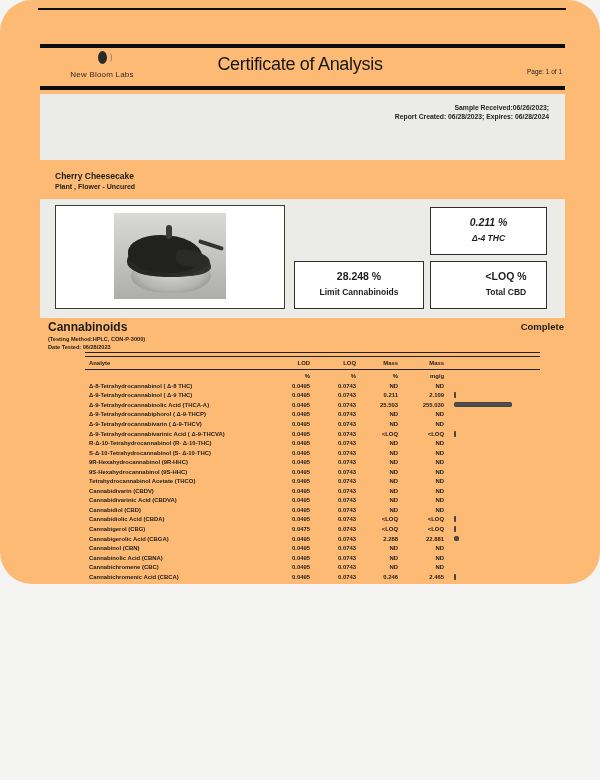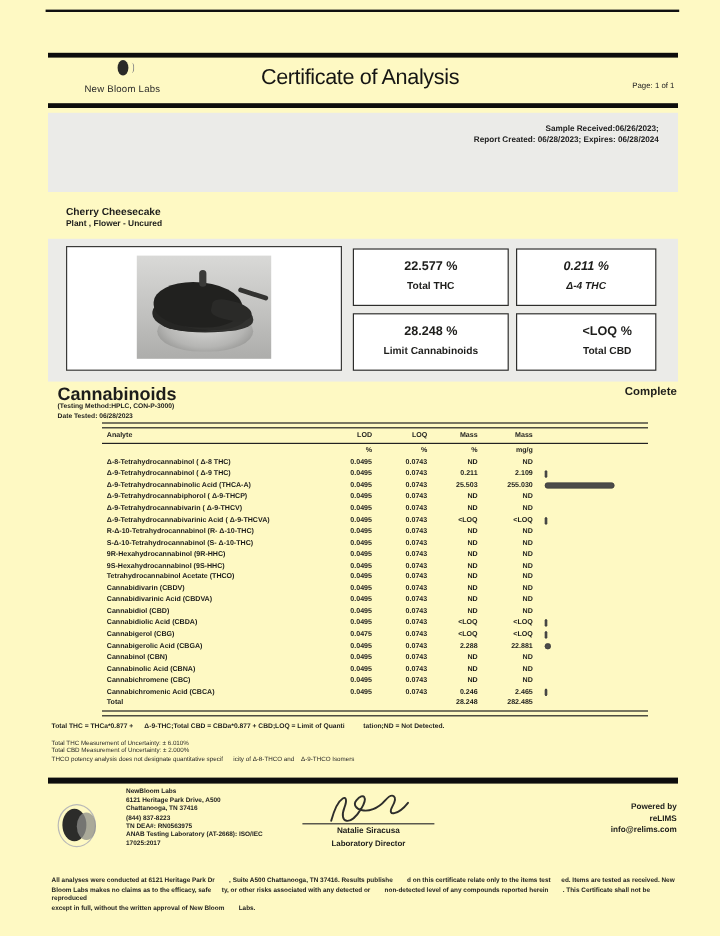--- a/index.html
+++ b/index.html
@@ -3,21 +3,21 @@
 <meta charset="utf-8">
 <style>
   html,body{margin:0;padding:0;}
   body{
     width:600px;height:780px;
     background:#f4f4f2;
     font-family:"Liberation Sans", sans-serif;
     color:#1d1d1b;
     -webkit-font-smoothing:antialiased;
   }
-  .page{position:relative;width:600px;height:780px;background:#fef9c3;overflow:hidden;}
+  .page{position:relative;width:600px;height:584px;background:#fdba74;overflow:hidden;border-radius:32px;}
 
   .topline{position:absolute;left:38px;top:8px;width:528px;height:2px;background:#111;}
   .hbar{position:absolute;left:40px;width:525px;height:4px;background:#0d0d0d;}
   .hbar1{top:44px;}
   .hbar2{top:86px;}
   .hbar3{top:648px;height:5px;}
 
   
   .logo-wrap{position:absolute;left:52px;top:50px;width:100px;text-align:center;}
   .logo-oval{display:inline-block;width:9px;height:13px;background:#2a2a28;border-radius:50%;position:relative;}
@@ -49,21 +49,21 @@
 
   .rbox{position:absolute;background:#fff;border:1.5px solid #2e2e2c;box-sizing:border-box;text-align:center;}
   .rbox .val{font-size:10.5px;font-weight:700;margin-top:8px;}
   .rbox .lab{font-size:8.5px;font-weight:600;margin-top:5px;}
   .rb1{left:294px;top:207px;width:130px;height:48px;}
   .rb2{left:430px;top:207px;width:117px;height:48px;font-style:italic;}
   .rb3{left:294px;top:261px;width:130px;height:48px;}
   .rb4{left:430px;top:261px;width:117px;height:48px;padding-left:35px;}
 
   
-  .sec-title{position:absolute;left:48px;top:320px;font-size:15px;font-weight:700;}
+  .sec-title{position:absolute;left:48px;top:320px;font-size:12px;font-weight:700;}
   .sec-status{position:absolute;right:36px;top:321px;font-size:9.5px;font-weight:700;text-align:right;}
   .sec-method{position:absolute;left:48px;top:336px;font-size:5.6px;font-weight:600;}
   .sec-date{position:absolute;left:48px;top:344px;font-size:5.6px;font-weight:600;}
 
   
   .tbl{position:absolute;left:85px;top:352px;width:455px;}
   .rule{height:1px;background:#222;}
   .rule-dbl{height:3px;border-top:1.2px solid #222;border-bottom:1.2px solid #222;}
   .trow,.thead-row{display:flex;align-items:center;font-size:5.9px;}
   .thead-row{font-weight:700;height:12px;}
@@ -131,24 +131,20 @@
     <div class="photo">
       <div class="tin"></div>
       <div class="tin-rim"></div>
       <div class="bud"></div>
       <div class="bud2"></div>
       <div class="stem"></div>
       <div class="leafspike"></div>
     </div>
   </div>
 
-  <div class="rbox rb1">
-    <div class="val">22.577 %</div>
-    <div class="lab">Total THC</div>
-  </div>
   <div class="rbox rb2">
     <div class="val">0.211 %</div>
     <div class="lab">Δ-4 THC</div>
   </div>
   <div class="rbox rb3">
     <div class="val">28.248 %</div>
     <div class="lab">Limit Cannabinoids</div>
   </div>
   <div class="rbox rb4">
     <div class="val">&lt;LOQ %</div>

